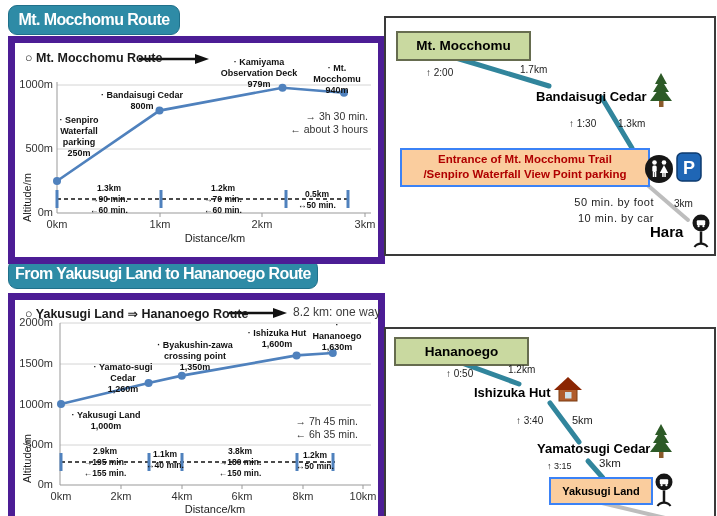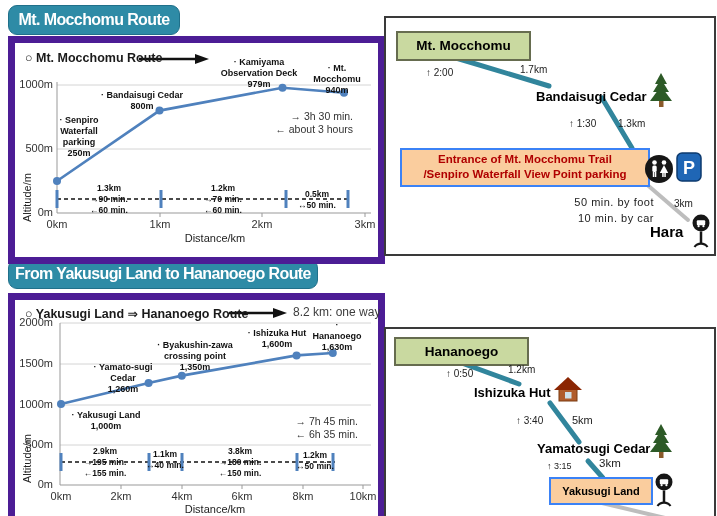--- a/index.html
+++ b/index.html
@@ -83,21 +83,21 @@
 Waterfall
 parking
 250m</div>
     <div class="ptlabel" style="left:127px;top:47px;">· Bandaisugi Cedar
 800m</div>
     <div class="ptlabel" style="left:244px;top:14px;">· Kamiyama
 Observation Deck
 979m</div>
     <div class="ptlabel" style="left:322px;top:20px;">· Mt. Mocchomu
 940m</div>
-    <div class="duration" style="right:25px;top:67px;">→ 3h 30 min.
+    <div class="duration" style="right:10px;top:67px;">→ 3h 30 min.
 ← about 3 hours</div>
     <div class="seglabel" style="left:94px;top:140px;">1.3km
 →90 min.
 ←60 min.</div>
     <div class="seglabel" style="left:208px;top:140px;">1.2km
 →70 min.
 ←60 min.</div>
     <div class="seglabel" style="left:302px;top:146px;">0.5km
 ↔50 min.</div>
   </div>

